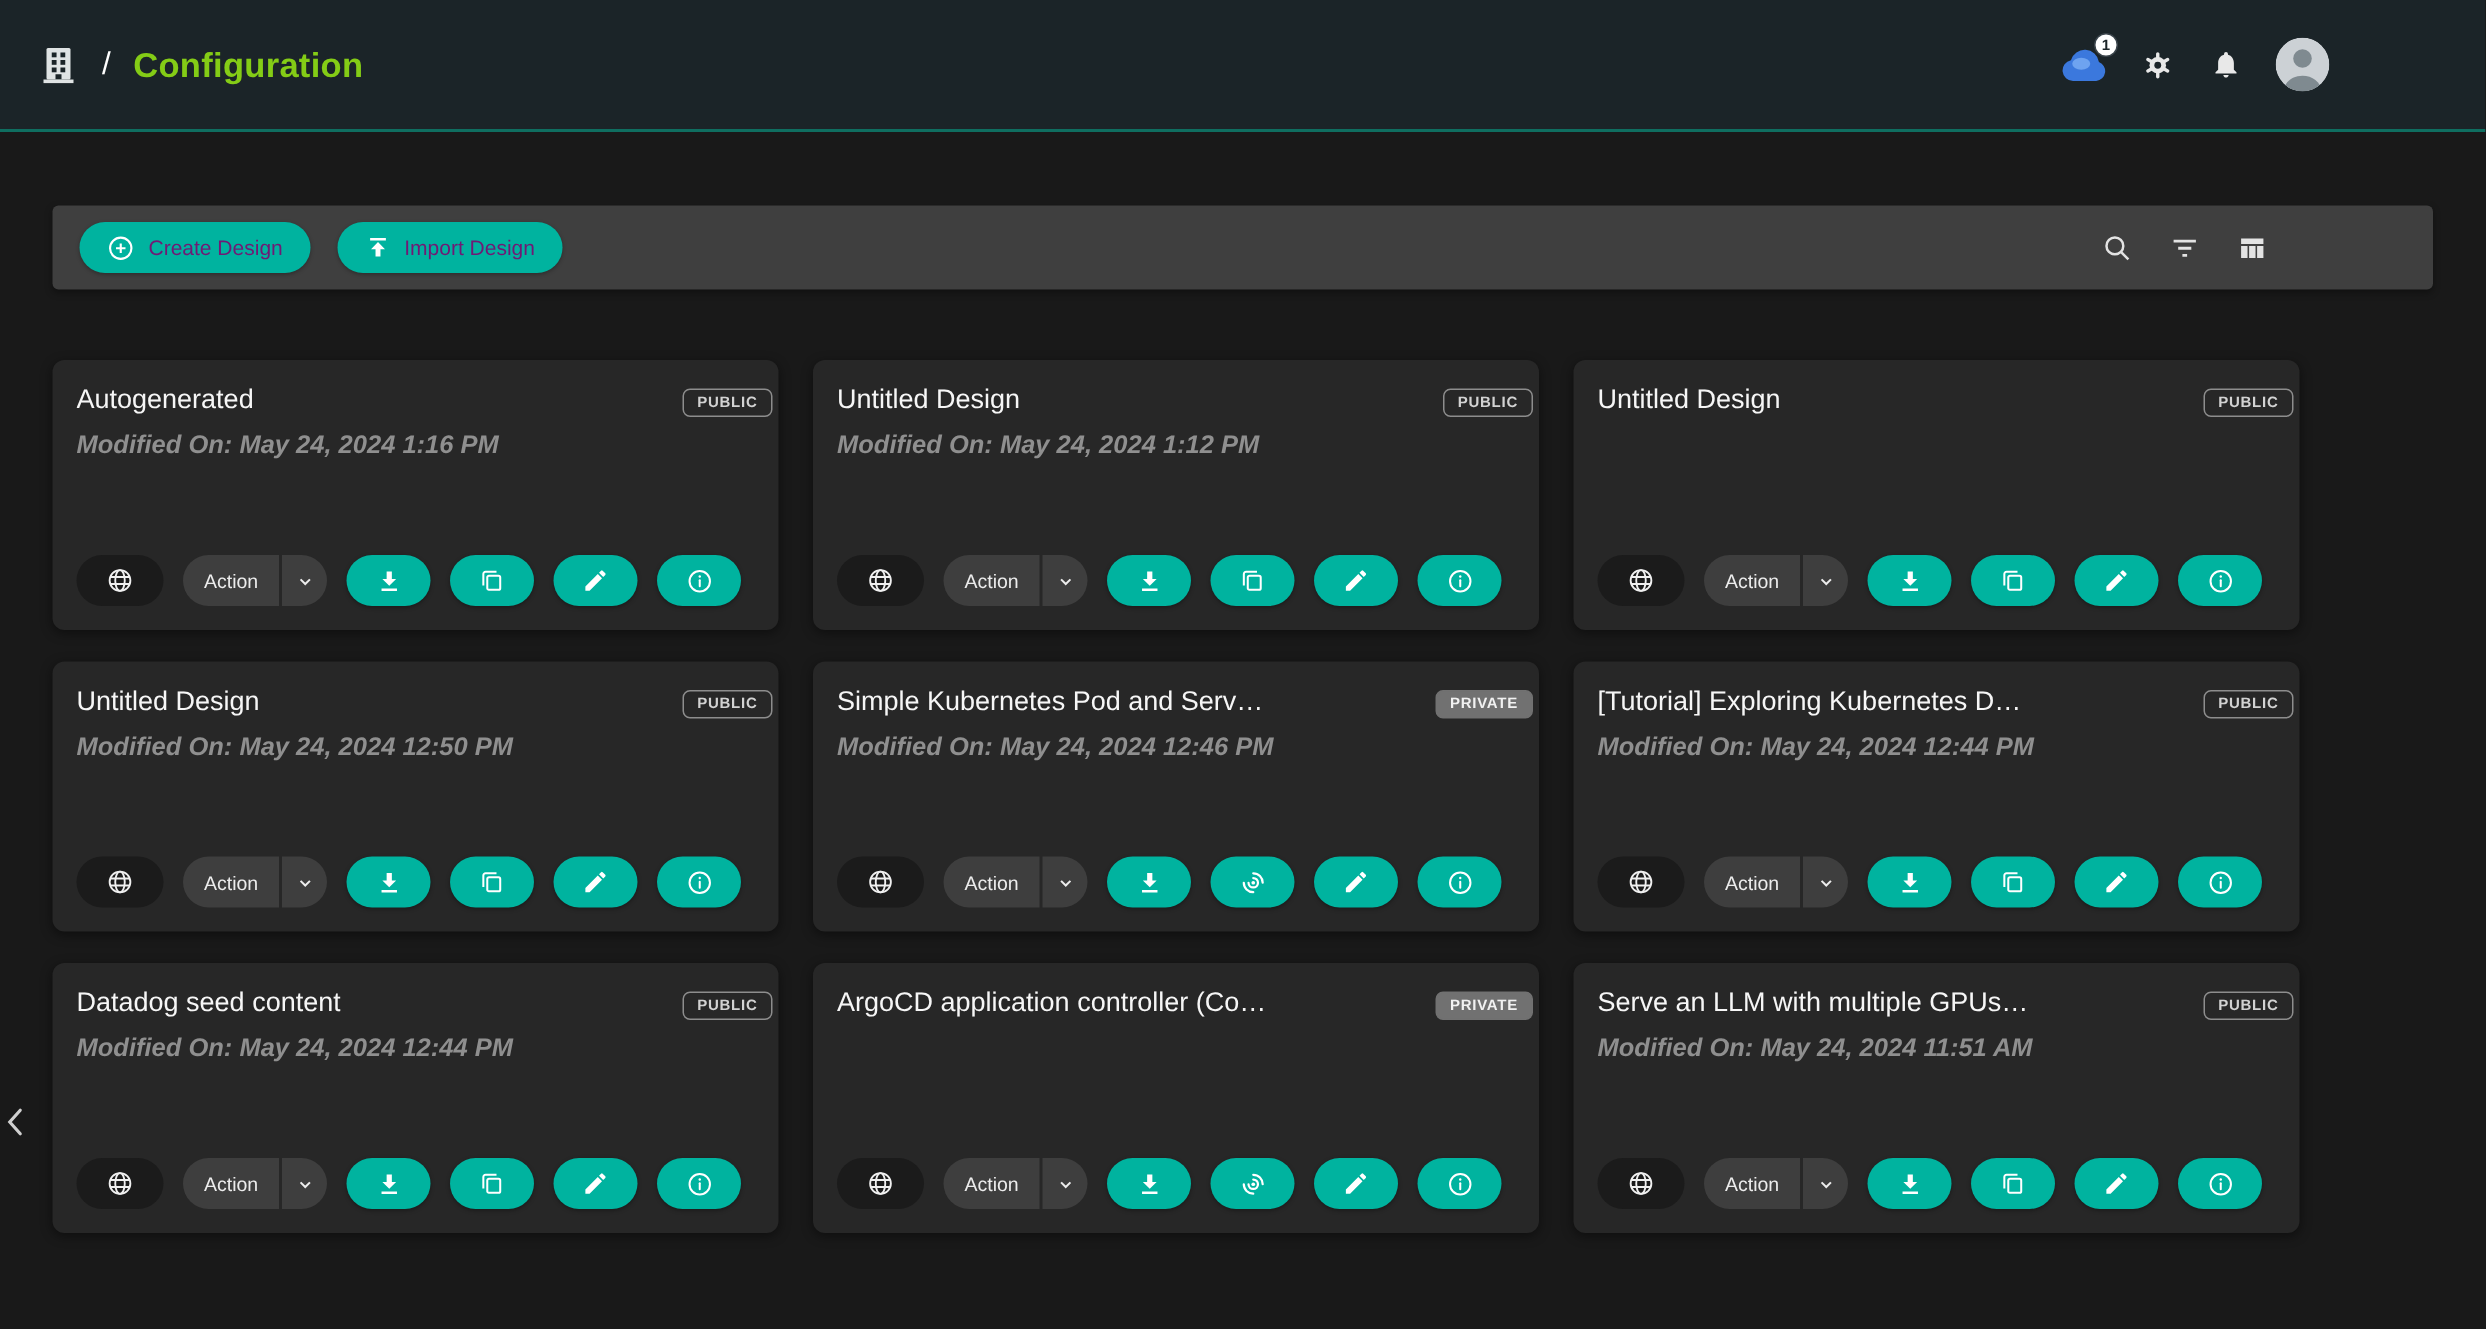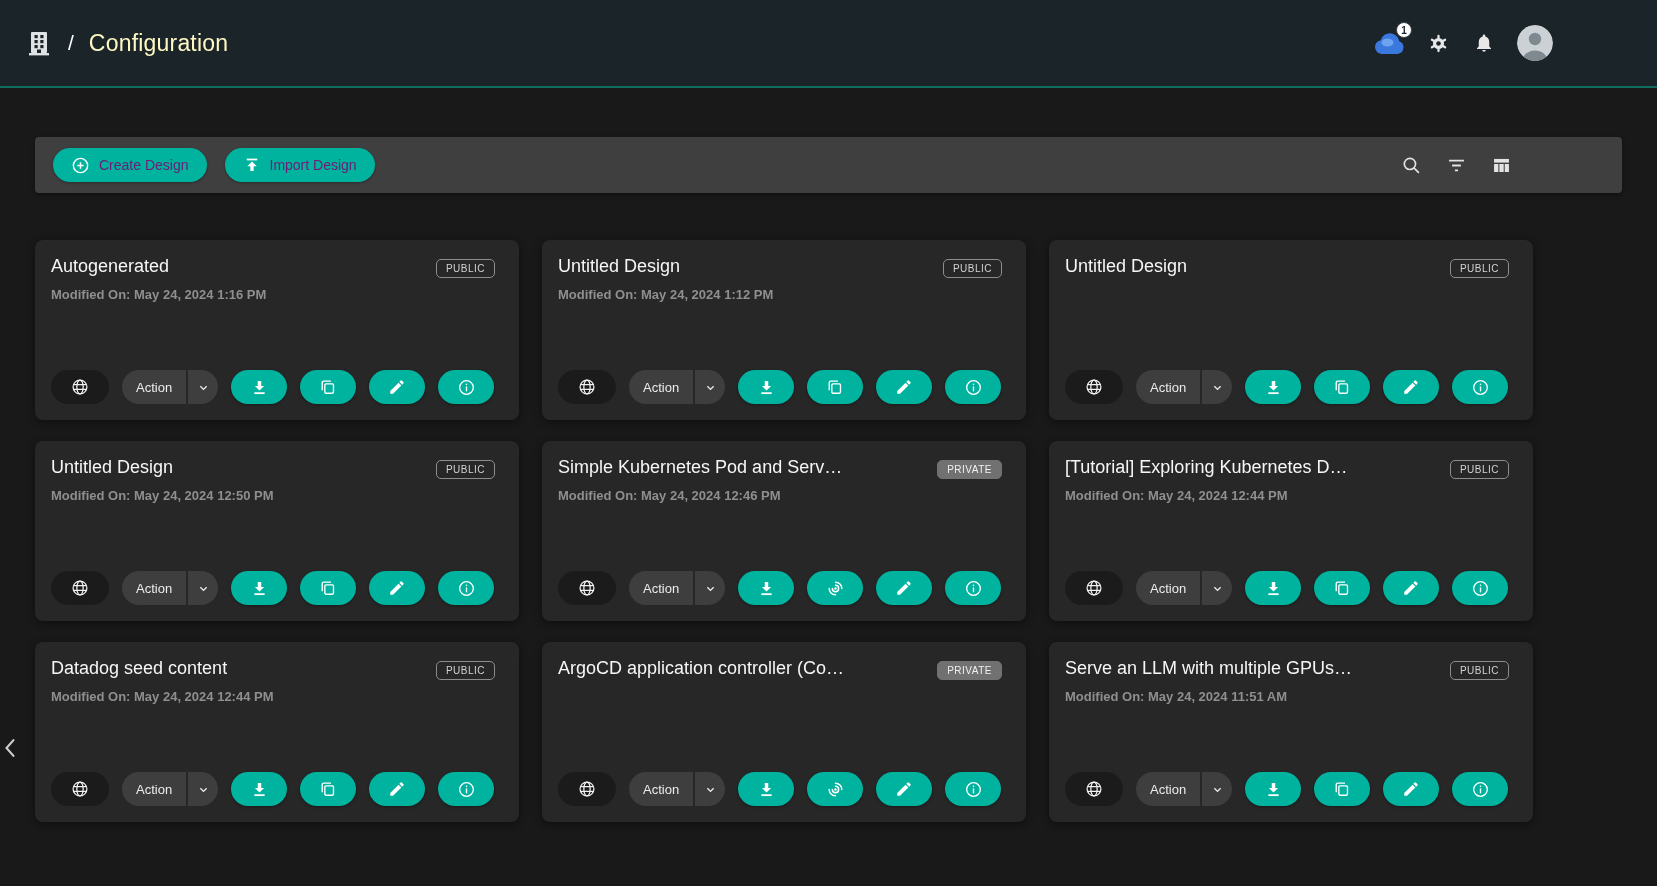--- a/index.html
+++ b/index.html
@@ -17,21 +17,21 @@
   .app-header {
     height:88px;
     background:#1b2428;
     border-bottom:2px solid #0f6e60;
     display:flex;
     align-items:center;
     padding:0 26px;
   }
   .org-logo { display:flex; align-items:center; cursor:pointer; }
   .crumb-sep { color:#fff; font-size:21px; margin:0 15px 0 16px; font-weight:400; }
-  .page-title { color:#fef9c3; font-size:23px; font-weight:400; letter-spacing:.2px; }
+  .page-title { color:#84cc16; font-size:23px; font-weight:700; letter-spacing:.2px; }
   .header-right { margin-left:auto; margin-right:78px; display:flex; align-items:center; gap:21px; }
   .cloud-wrap { position:relative; width:32px; height:30px; display:flex; align-items:center; justify-content:center; cursor:pointer; }
   .count-badge {
     position:absolute; top:-6px; right:-7px;
     min-width:16px; height:16px; border-radius:50%;
     background:#fff; color:#1b2428;
     font-size:10px; font-weight:700;
     display:flex; align-items:center; justify-content:center;
     border:1.5px solid #39434a;
   }
@@ -70,41 +70,41 @@
     width:1498px;
     display:grid;
     grid-template-columns:repeat(3, 484px);
     column-gap:23px;
     row-gap:21px;
   }
   .card {
     height:180px;
     background:#272727;
     border-radius:8px;
-    padding:16px 24px 16px 16px;
+    padding:16px 4px 16px 16px;
     display:flex;
     flex-direction:column;
     box-shadow:0 2px 8px rgba(0,0,0,.45);
   }
   .card-head { display:flex; justify-content:space-between; align-items:flex-start; gap:10px; }
   .card-title {
     font-size:18px; color:#f6f6f6; font-weight:400;
     overflow:hidden; white-space:nowrap;
   }
   .badge {
-    font-size:10px; letter-spacing:.5px; font-weight:400;
+    font-size:10px; letter-spacing:.5px; font-weight:700;
     padding:3px 9px; border-radius:5px; margin-top:3px;
     white-space:nowrap; flex:none;
   }
   .badge-public  { border:1px solid #8d8d8d; color:#d2d2d2; background:transparent; }
   .badge-private { border:1px solid #717171; color:#f1f1f1; background:#717171; }
   .modified {
     margin-top:9px;
-    font-weight:700;
-    color:#8f8f8f; font-size:13px;
+    font-style:italic; font-weight:700;
+    color:#8f8f8f; font-size:17px;
   }
   .card-actions { margin-top:auto; display:flex; align-items:flex-end; }
   .globe-btn {
     width:58px; height:34px; border-radius:17px;
     background:#1b1b1b;
     display:flex; align-items:center; justify-content:center;
   }
   .split { display:flex; margin-left:13px; }
   .split-main {
     height:34px; padding:0 14px;

